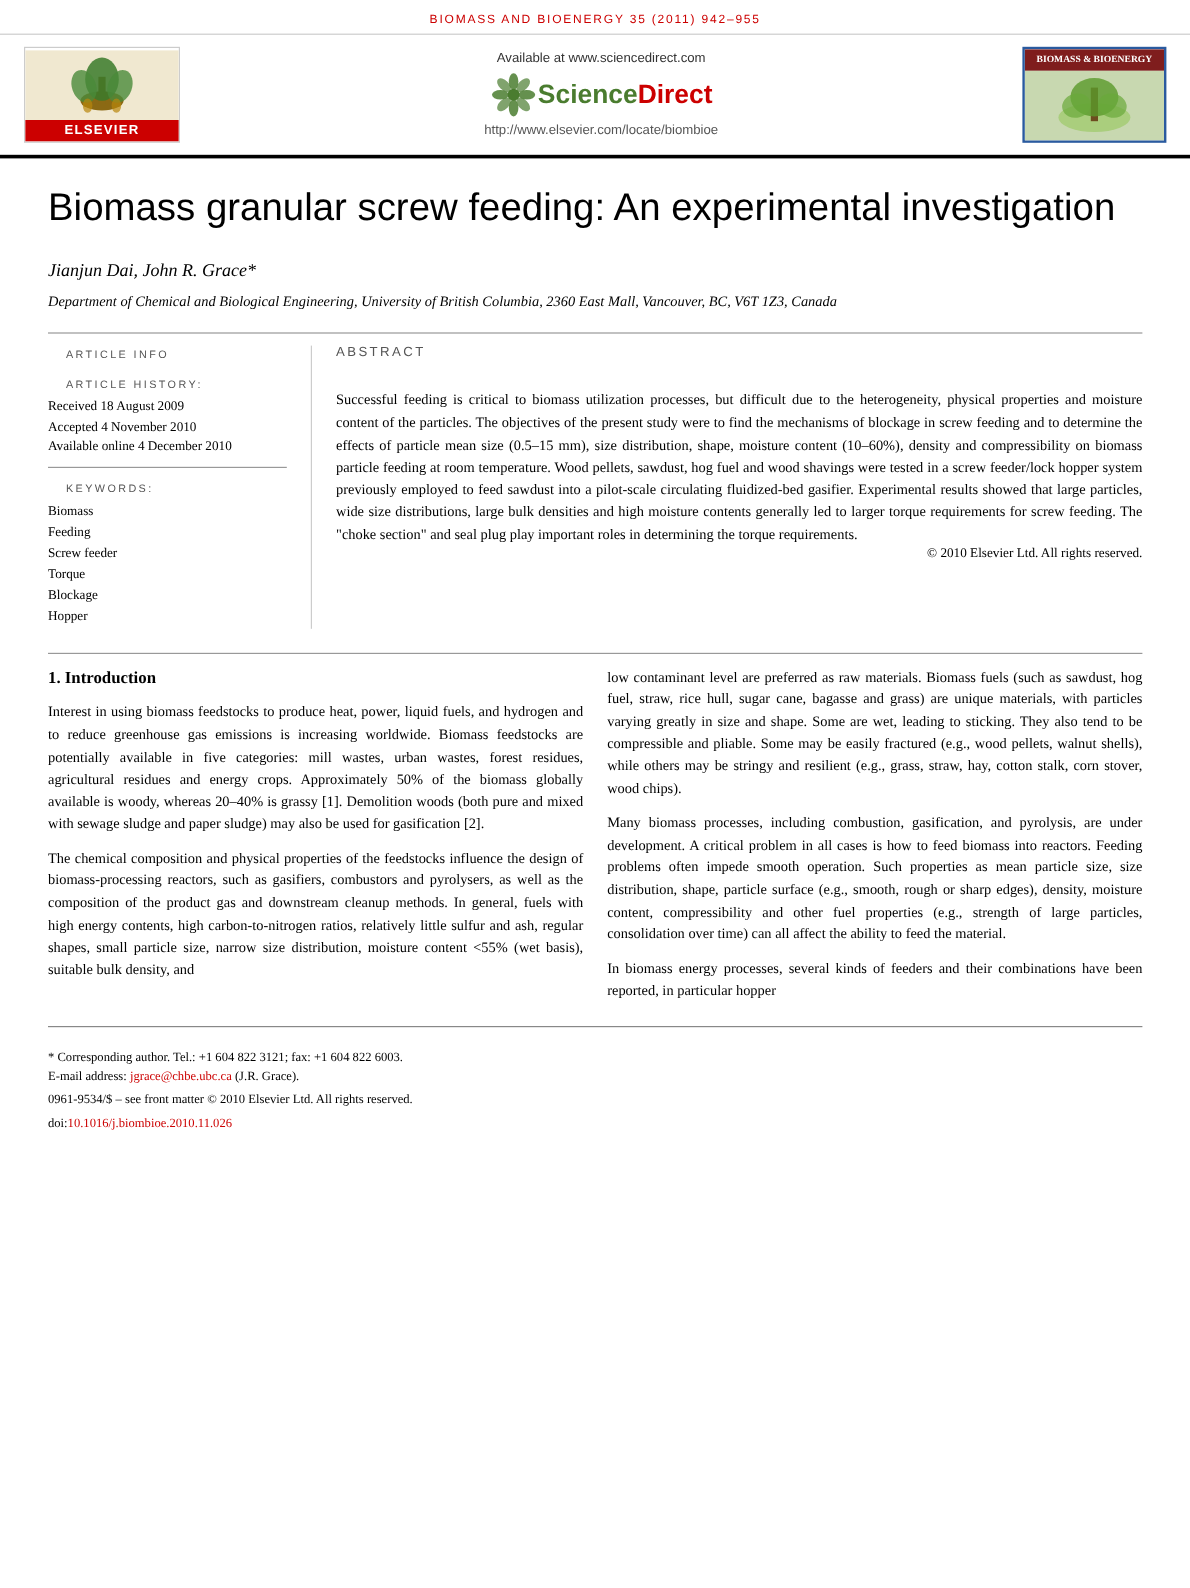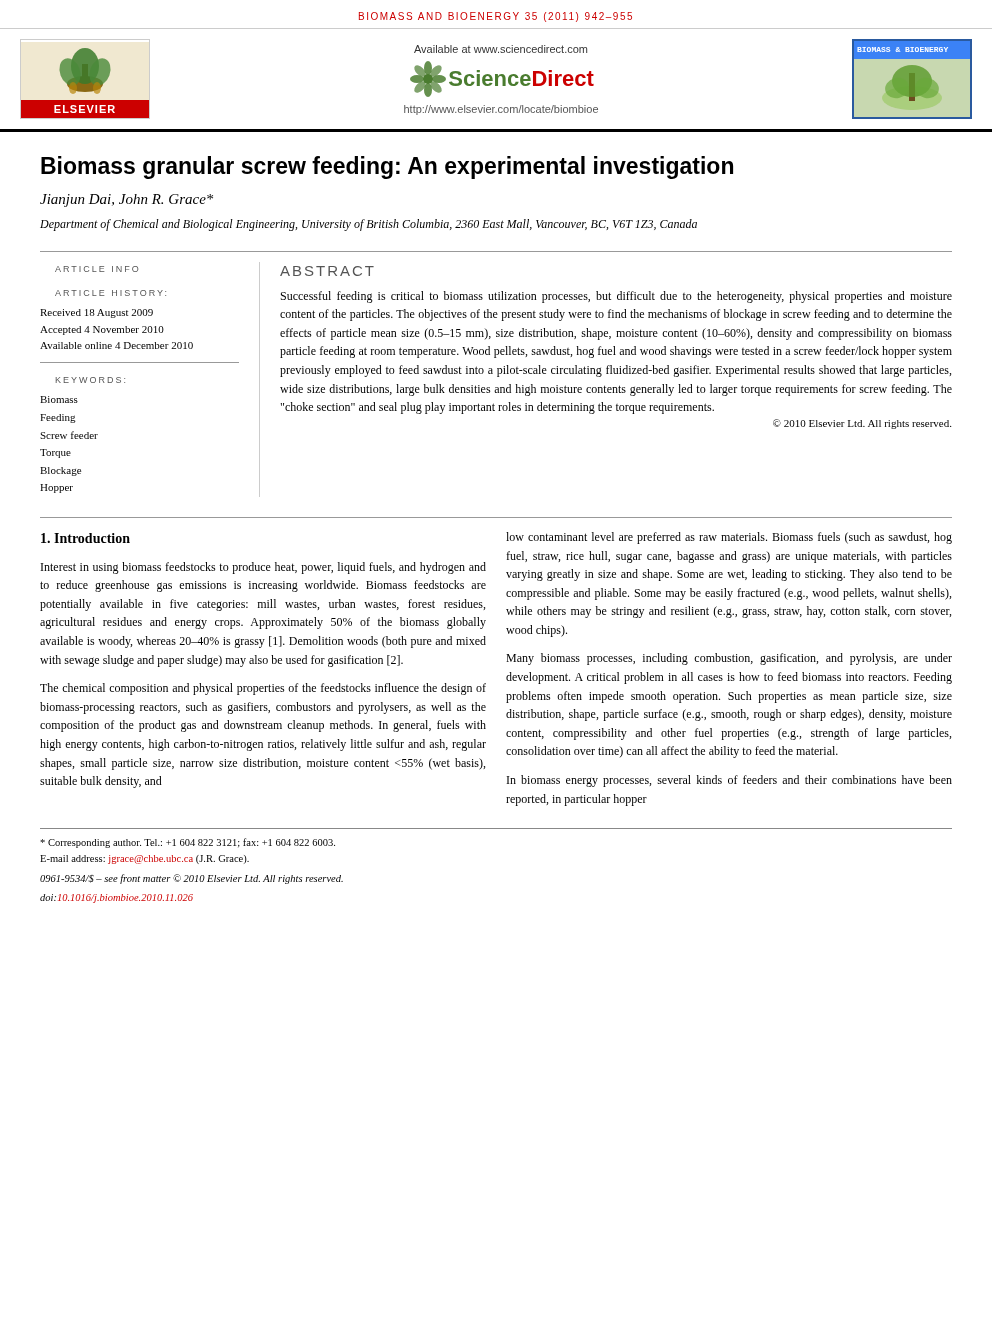--- a/index.html
+++ b/index.html
@@ -97,50 +97,51 @@
     }
     .biomass-bioenergy-logo {
       width: 120px;
       height: 80px;
       border: 2px solid #2a5a9f;
       display: flex;
       flex-direction: column;
       overflow: hidden;
     }
     .bb-top {
-      background: #3b82f6;
+      background: #7f1d1d;
       color: #fff;
-      font-family: Liberation Mono, monospace;
+      font-family: Liberation Serif, serif;
       font-size: 8px;
       font-weight: bold;
+      text-align: center;
       padding: 4px 3px;
       line-height: 1.3;
     }
     .bb-image {
       flex: 1;
       background: #c8d8b0;
       display: flex;
       align-items: center;
       justify-content: center;
       font-size: 9px;
       color: #555;
     }
 
     
     .article-content {
       padding: 20px 40px 20px 40px;
     }
 
     
     .article-title {
-      font-size: 23px;
-      font-weight: bold;
+      font-size: 32px;
+      font-weight: normal;
       font-family: Arial, sans-serif;
       line-height: 1.3;
-      margin-bottom: 9px;
+      margin-bottom: 24px;
       color: #000;
     }
 
     
     .authors {
       font-size: 15px;
       font-style: italic;
       margin-bottom: 8px;
       color: #000;
     }
@@ -202,25 +203,25 @@
     .keywords-list li {
       line-height: 1.6;
     }
 
     .abstract-section {
       flex: 1;
       padding-left: 20px;
     }
     .abstract-title {
       font-family: Arial, sans-serif;
-      font-size: 15px;
+      font-size: 11px;
       letter-spacing: 2px;
       color: #555;
       text-transform: uppercase;
-      margin-bottom: 8px;
+      margin-bottom: 24px;
     }
     .abstract-text {
       font-size: 12px;
       line-height: 1.55;
       text-align: justify;
       color: #000;
     }
     .copyright-line {
       font-size: 11px;
       text-align: right;
@@ -257,37 +258,36 @@
       margin-bottom: 10px;
       font-size: 12px;
       line-height: 1.55;
       text-align: justify;
     }
 
     
     .footnote-section {
       border-top: 1px solid #888;
       margin-top: 10px;
-      padding-top: 6px;
+      padding-top: 18px;
       font-size: 10.5px;
       line-height: 1.5;
       color: #000;
     }
     .footnote-line {
       font-size: 10.5px;
       color: #000;
     }
     .footnote-email {
       color: #c00;
     }
     .doi-line {
       font-size: 10.5px;
       color: #000;
       margin-top: 4px;
-      font-style: italic;
     }
     .doi-link {
       color: #c00;
     }
 
     
   </style>
 </head>
 <body>
 

